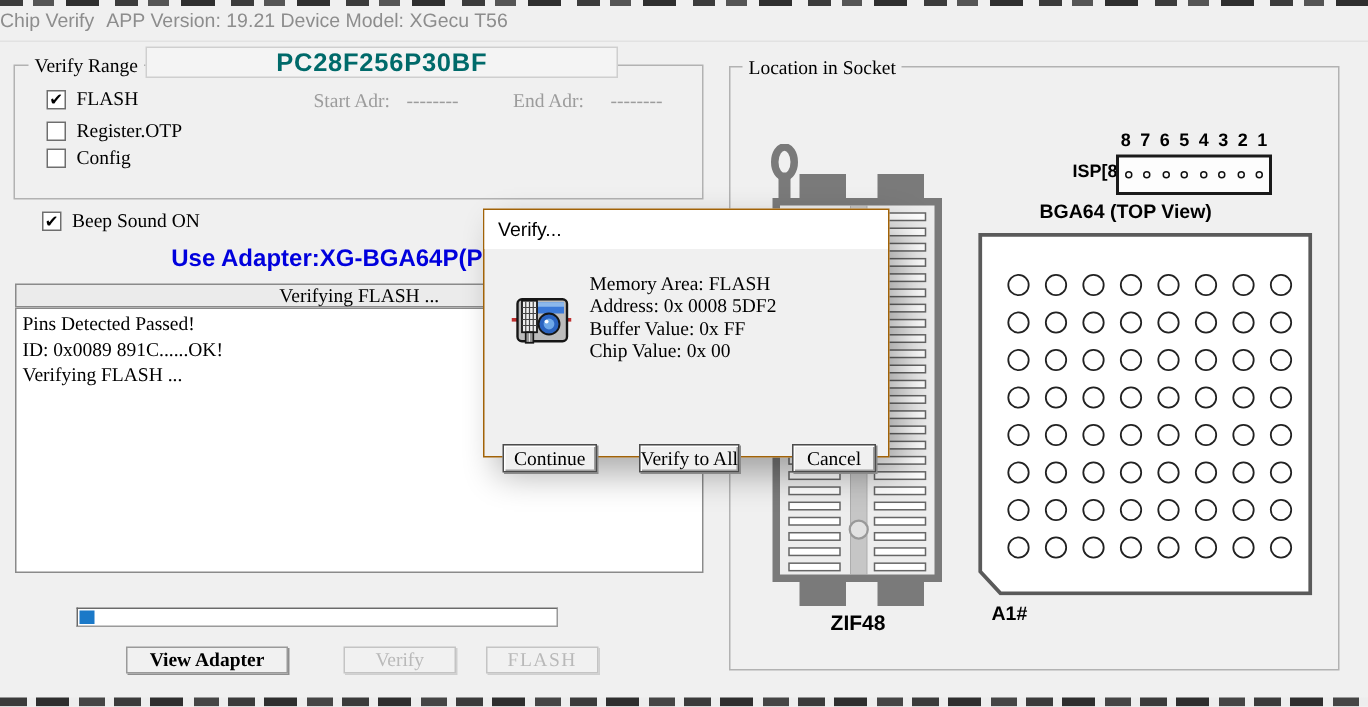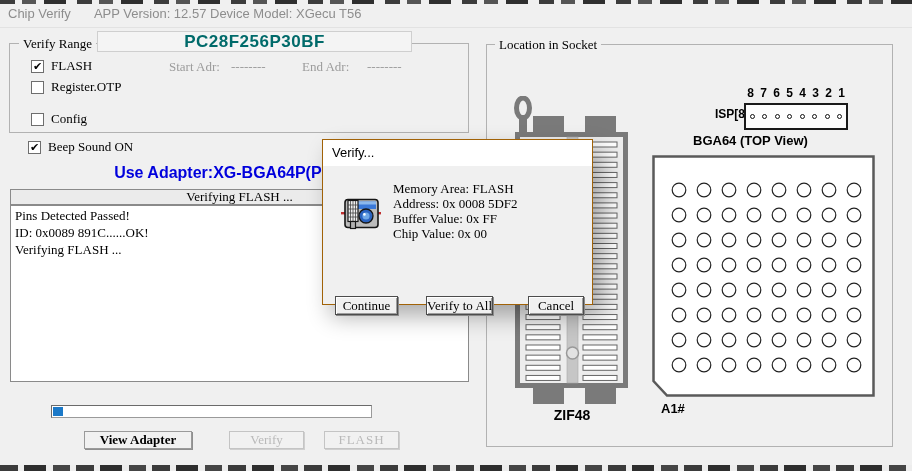--- a/index.html
+++ b/index.html
@@ -15,21 +15,21 @@
   .clip-strip-top {
     top:0; left:0; right:0; height:4px;
     background:repeating-linear-gradient(90deg,#3c3c3c 0 15px, rgba(0,0,0,0) 15px 22px, #555 22px 36px, rgba(0,0,0,0) 36px 44px, #2f2f2f 44px 66px, rgba(0,0,0,0) 66px 77px);
   }
   .clip-strip-bottom {
     top:465px; left:0; right:0; height:6px;
     background:repeating-linear-gradient(90deg,#3b3b3b 0 18px, #ededed 18px 24px, #2e2e2e 24px 46px, #ededed 46px 53px, #454545 53px 70px, #ededed 70px 76px);
   }
 
   
-  .header { top:6px; left:8px; display:flex; gap:23px;
+  .header { top:6px; left:0; display:flex; gap:8px;
     font-family:"Liberation Sans", sans-serif; font-size:13px; color:#8d8d8d; }
   .header-divider { top:27px; left:0; right:0; height:1px; background:#e2e2e2; }
 
   
   .chip-name-box { left:97px; top:31px; width:315px; height:21px;
     background:#f4f4f4; border:1px solid #cfcfcf; text-align:center; line-height:20px;
     font-family:"Liberation Sans", sans-serif; font-weight:bold; font-size:17px;
     color:var(--chip-name-color,#006a6a); letter-spacing:.5px; z-index:2; }
 
   
@@ -38,21 +38,21 @@
   .gb-verify { left:9px; top:43px; width:460px; height:90px; }
   .gb-socket { left:486px; top:44px; width:407px; height:403px; }
 
   
   .cb-row { position:absolute; display:flex; align-items:center; gap:7px; }
   .cb { width:13px; height:13px; background:#fff; border:1px solid #6e6e6e;
         display:inline-flex; align-items:center; justify-content:center; flex:0 0 13px; }
   .cb-mark { font-family:"DejaVu Sans", sans-serif; font-size:11px; line-height:11px; color:#000; font-weight:bold; }
   .cb-label { font-size:13px; }
 
-  .adr-text { position:absolute; color:#9c9c9c; font-size:13px; }
+  .adr-text { position:absolute; color:#9c9c9c; font-size:13px;margin-left:40px; }
 
   
   .adapter-text { left:0; top:164px; width:450px; text-align:center;
     font-family:"Liberation Sans", sans-serif; font-weight:bold; font-size:16px;
     color:var(--adapter-color,#0000dd); }
 
   
   .status-bar { left:10px; top:189px; width:459px; height:16px; background:#ebebeb;
     border:1px solid #8a8a8a; text-align:center; line-height:14px; font-size:13px; }
   .log-area { left:10px; top:205px; width:459px; height:177px; background:#fff;
@@ -105,21 +105,21 @@
 </style>
 </head>
 <body>
 
 <div id="screen">
 
   <div class="abs clip-strip-top"></div>
 
   <div class="abs header">
     <span>Chip Verify</span>
-    <span>APP Version: 12.57 Device Model: XGecu T56</span>
+    <span>APP Version: 19.21 Device Model: XGecu T56</span>
   </div>
   <div class="abs header-divider"></div>
 
   <div class="abs groupbox gb-verify">
     <span class="groupbox-label" style="left:9px">Verify Range</span>
 
     <div class="cb-row" style="left:21px; top:14px">
       <span class="cb">
           <span class="cb-mark">✔</span>
         </span>
@@ -129,21 +129,21 @@
     <span class="adr-text" style="left:221px; top:15px">--------</span>
     <span class="adr-text" style="left:292px; top:15px">End Adr:</span>
     <span class="adr-text" style="left:357px; top:15px">--------</span>
 
     <div class="cb-row" style="left:21px; top:35px">
       <span class="cb">
           <span class="cb-mark"></span>
         </span>
       <span class="cb-label">Register.OTP</span>
     </div>
-    <div class="cb-row" style="left:21px; top:67px">
+    <div class="cb-row" style="left:21px; top:53px">
       <span class="cb">
           <span class="cb-mark"></span>
         </span>
       <span class="cb-label">Config</span>
     </div>
   </div>
 
   <div class="abs chip-name-box">PC28F256P30BF</div>
 
   <div class="cb-row" style="left:28px; top:139px">

